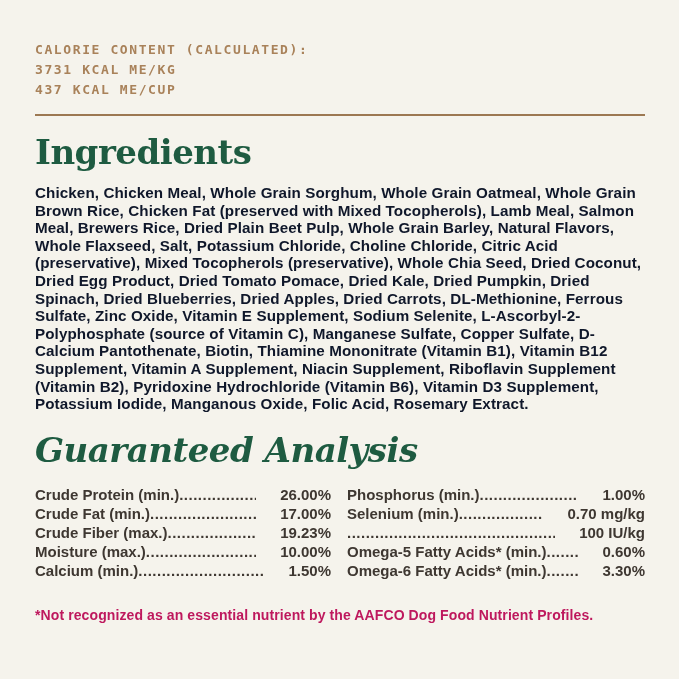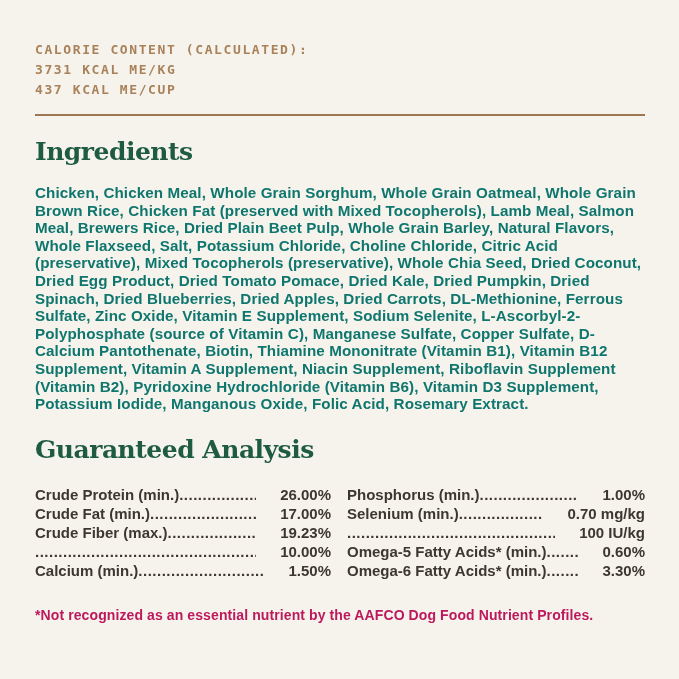--- a/index.html
+++ b/index.html
@@ -28,35 +28,35 @@
   }
   .rule {
     height: 2px;
     background: #9c7852;
     margin-top: 14px;
     border: none;
   }
   .section-heading {
     font-family: "DejaVu Serif", "Liberation Serif", serif;
     font-weight: 700;
-    font-size: 25px;
+    font-size: 34px;
     line-height: 44px;
     color: #1e5b41;
     margin: 0;
     letter-spacing: -0.5px;
   }
   .h-ingredients { margin-top: 14px; }
-  .h-analysis   { margin-top: 6px; }
+  .h-analysis   { margin-top: 6px; font-style: italic; }
   .ingredients-text {
     margin-top: 10px;
     font-size: 15.2px;
     line-height: 17.6px;
     font-weight: 600;
     letter-spacing: 0.1px;
-    color: #0f766e;
+    color: #0f172a;
     max-width: 612px;
   }
   .ga-grid {
     margin-top: 13px;
     display: grid;
     grid-template-columns: 296px 1fr;
     column-gap: 16px;
   }
   .ga-col { min-width: 0; }
   .ga-row {
@@ -117,20 +117,21 @@
           <span class="ga-label">Crude Fat (min.)</span>
           <span class="ga-leader"></span>
           <span class="ga-value">17.00%</span>
         </div>
         <div class="ga-row">
           <span class="ga-label">Crude Fiber (max.)</span>
           <span class="ga-leader"></span>
           <span class="ga-value">19.23%</span>
         </div>
         <div class="ga-row">
+          <span class="ga-label">Moisture (max.)</span>
           <span class="ga-leader"></span>
           <span class="ga-value">10.00%</span>
         </div>
         <div class="ga-row">
           <span class="ga-label">Calcium (min.)</span>
           <span class="ga-leader"></span>
           <span class="ga-value">1.50%</span>
         </div>
       </div>
     <div class="ga-col">

